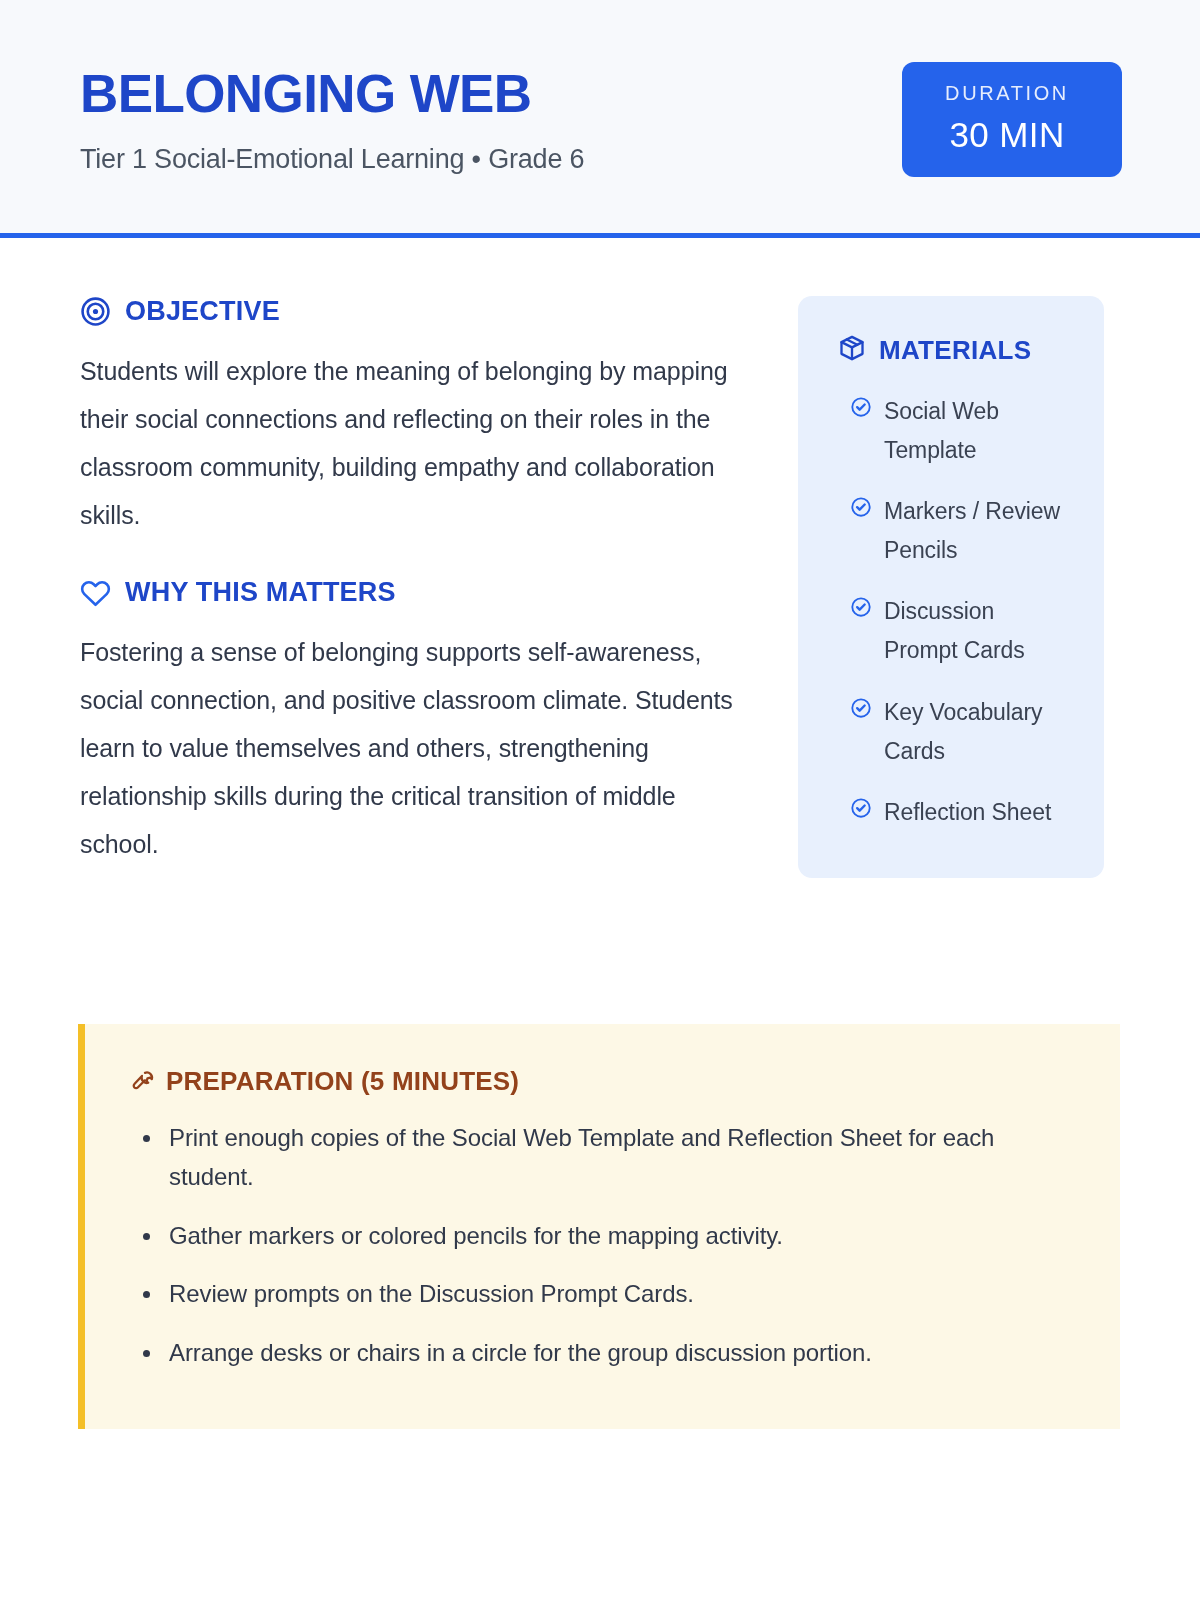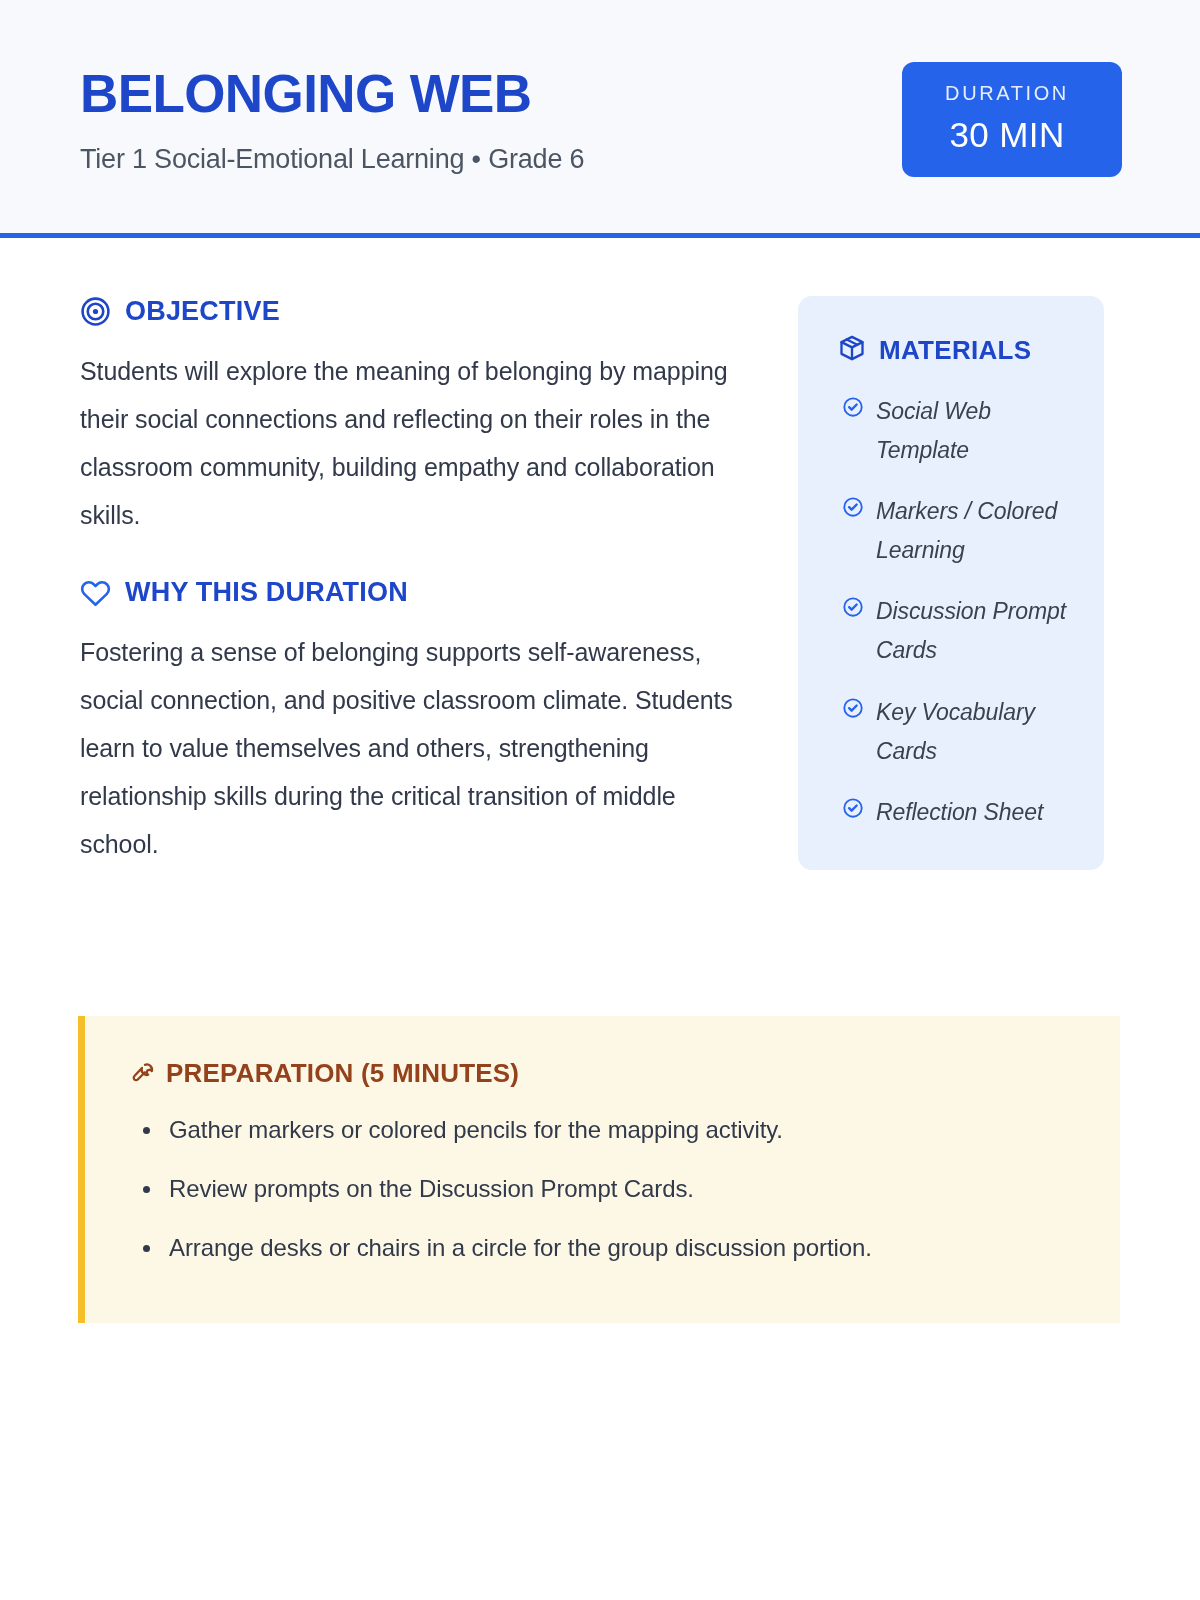--- a/index.html
+++ b/index.html
@@ -109,21 +109,21 @@
     gap: 13px;
     margin-bottom: 26px;
   }
   .materials-title {
     font-size: 26px;
     font-weight: bold;
     color: #1e46c8;
     letter-spacing: 0.3px;
     line-height: 1;
   }
-  .materials-list { list-style: none; margin: 4px; padding: 0; font-style: italic; }
+  .materials-list { list-style: none; margin: 12px; padding: 0; }
   .material-item {
     display: flex;
     align-items: flex-start;
     gap: 12px;
     margin-bottom: 22px;
   }
   .material-item:last-child { margin-bottom: 0; }
   .material-item .chk { flex: 0 0 auto; margin-top: 4px; line-height: 0; }
   .material-label {
     font-size: 23px;
@@ -210,21 +210,21 @@
         <p class="body-text">Students will explore the meaning of belonging by mapping their social connections and reflecting on their roles in the classroom community, building empathy and collaboration skills.</p>
       </div>
 
       <div class="section">
         <div class="section-head">
           <span class="ico">
             <svg width="31" height="31" viewBox="0 0 24 24" fill="none" stroke="#2563eb" stroke-width="2" stroke-linejoin="round">
               <path d="M20.8 5.6a5.2 5.2 0 0 0-7.4 0L12 7l-1.4-1.4a5.2 5.2 0 1 0-7.4 7.4l1.4 1.4L12 21.5l7.4-7.1 1.4-1.4a5.2 5.2 0 0 0 0-7.4z"></path>
             </svg>
           </span>
-          <span class="section-title">WHY THIS DURATION</span>
+          <span class="section-title">WHY THIS MATTERS</span>
         </div>
         <p class="body-text">Fostering a sense of belonging supports self-awareness, social connection, and positive classroom climate. Students learn to value themselves and others, strengthening relationship skills during the critical transition of middle school.</p>
       </div>
 
     </div>
 
     <div class="side-col">
       <div class="materials-card">
         <div class="materials-head">
           <span class="ico">
@@ -247,21 +247,21 @@
             </span>
             <span class="material-label">Social Web Template</span>
           </li>
           <li class="material-item">
             <span class="chk">
               <svg width="22" height="22" viewBox="0 0 24 24" fill="none" stroke="#2563eb" stroke-width="2">
                 <circle cx="12" cy="12" r="9.5"></circle>
                 <path d="M7.8 12.2l2.7 2.7 5.5-5.6" stroke="#2563eb" stroke-width="2.6" stroke-linecap="round" stroke-linejoin="round"></path>
               </svg>
             </span>
-            <span class="material-label">Markers / Colored Learning</span>
+            <span class="material-label">Markers / Review Pencils</span>
           </li>
           <li class="material-item">
             <span class="chk">
               <svg width="22" height="22" viewBox="0 0 24 24" fill="none" stroke="#2563eb" stroke-width="2">
                 <circle cx="12" cy="12" r="9.5"></circle>
                 <path d="M7.8 12.2l2.7 2.7 5.5-5.6" stroke="#2563eb" stroke-width="2.6" stroke-linecap="round" stroke-linejoin="round"></path>
               </svg>
             </span>
             <span class="material-label">Discussion Prompt Cards</span>
           </li>
@@ -293,20 +293,21 @@
     <div class="prep-box">
       <div class="prep-head">
         <span class="ico">
           <svg width="27" height="27" viewBox="0 0 24 24" fill="none" stroke="#93421b" stroke-width="2" stroke-linecap="round" stroke-linejoin="round">
             <path d="M14.2 6.1a4.6 4.6 0 0 1 6.1 5.6l-1.4-1.4-2.5.7-.7 2.5 1.4 1.4a4.6 4.6 0 0 1-5.6-6.1L4.8 16.1a2.1 2.1 0 1 0 3 3l6.4-6.4"></path>
           </svg>
         </span>
         <span class="prep-title">PREPARATION (5 MINUTES)</span>
       </div>
       <ul class="prep-list">
+        <li>Print enough copies of the Social Web Template and Reflection Sheet for each student.</li>
         <li>Gather markers or colored pencils for the mapping activity.</li>
         <li>Review prompts on the Discussion Prompt Cards.</li>
         <li>Arrange desks or chairs in a circle for the group discussion portion.</li>
       </ul>
     </div>
   </div>
 
 </div>
 
 </body></html>

